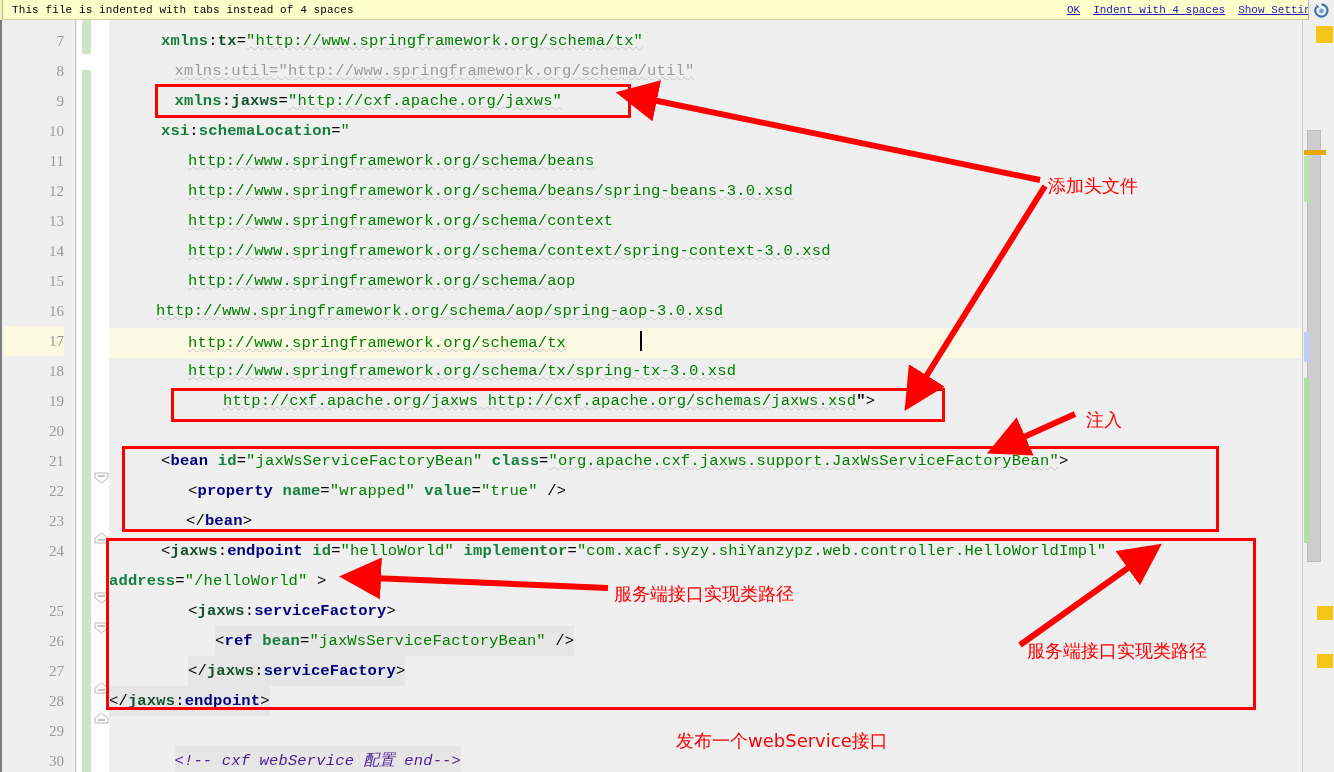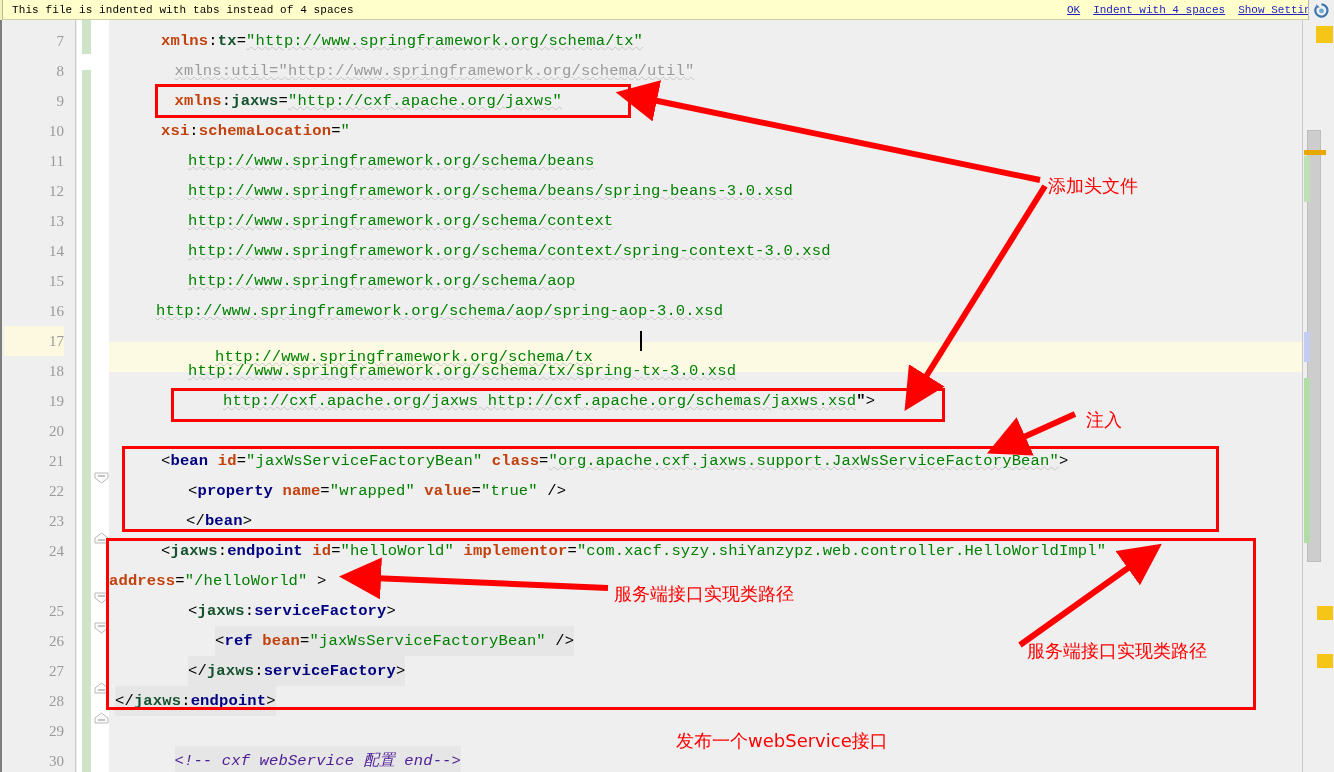--- a/index.html
+++ b/index.html
@@ -141,21 +141,21 @@
     white-space: pre; color: #000000;
     letter-spacing: 0.15px;
   }
   .ln-hl {        
     background: #fdfae4;
   }
   .ln-hl-gutter { background: #fdf9e0; }
 
   
   .t-tag   { color: #000080; font-weight: bold; }
-  .t-attr  { color: #c2410c; font-weight: bold; }
+  .t-attr  { color: #15803d; font-weight: bold; }
   .t-ns    { color: #14532d; font-weight: bold; }
   .t-str   { color: #008000; }
   .t-punct { color: #000000; }
   .t-grey  { color: #9a9a9a; }
   .t-comment { color: #4c1d95; font-style: italic; }
   .t-quote { color: #000000; font-weight: bold; }
 
   .sel { background: #e6e6e6; }
 
   
@@ -308,21 +308,21 @@
         </div>
         <div class="line" style="top: 216px;">
           <span class="code-text" style="margin-left: 79px;"><span class="t-str sq">http://www.springframework.org/schema/context/spring-context-3.0.xsd</span></span>
         </div>
         <div class="line" style="top: 246px;">
           <span class="code-text" style="margin-left: 79px;"><span class="t-str sq">http://www.springframework.org/schema/aop</span></span>
         </div>
         <div class="line" style="top: 276px;">
           <span class="code-text" style="margin-left: 47px;"><span class="t-str sq">http://www.springframework.org/schema/aop/spring-aop-3.0.xsd</span></span>
         </div>
-        <div class="line ln-hl" style="top: 322px; padding-left: 27px;">
+        <div class="line ln-hl" style="top: 308px;">
           <span class="code-text" style="margin-left: 79px;"><span class="t-str sq">http://www.springframework.org/schema/tx</span></span>
         </div>
         <div class="line" style="top: 336px;">
           <span class="code-text" style="margin-left: 79px;"><span class="t-str sq">http://www.springframework.org/schema/tx/spring-tx-3.0.xsd</span></span>
         </div>
         <div class="line" style="top: 366px;">
           <span class="code-text" style="margin-left: 114px;"><span class="t-str sq">http://cxf.apache.org/jaxws http://cxf.apache.org/schemas/jaxws.xsd</span><span class="t-quote">"</span><span class="t-punct">&gt;</span></span>
         </div>
         <div class="line" style="top: 396px;">
           <span class="code-text" style="margin-left: 25px;"></span>
@@ -345,21 +345,21 @@
         <div class="line" style="top: 576px;">
           <span class="code-text" style="margin-left: 79px;"><span class="t-punct">&lt;</span><span class="t-ns">jaxws</span><span class="t-punct">:</span><span class="t-tag">serviceFactory</span><span class="t-punct">&gt;</span></span>
         </div>
         <div class="line" style="top: 606px;">
           <span class="code-text sel" style="margin-left: 106px;"><span class="t-punct">&lt;</span><span class="t-tag">ref</span><span class="t-punct"> </span><span class="t-attr">bean</span><span class="t-punct">=</span><span class="t-str">"jaxWsServiceFactoryBean"</span><span class="t-punct"> /&gt;</span></span>
         </div>
         <div class="line" style="top: 636px;">
           <span class="code-text sel" style="margin-left: 79px;"><span class="t-punct">&lt;/</span><span class="t-ns">jaxws</span><span class="t-punct">:</span><span class="t-tag">serviceFactory</span><span class="t-punct">&gt;</span></span>
         </div>
         <div class="line" style="top: 666px;">
-          <span class="code-text sel" style="margin-left: 6px;"><span class="t-punct">&lt;/</span><span class="t-ns">jaxws</span><span class="t-punct">:</span><span class="t-tag">endpoint</span><span class="t-punct">&gt;</span></span>
+          <span class="code-text sel" style="margin-left: 0px;"><span class="t-punct">&lt;/</span><span class="t-ns">jaxws</span><span class="t-punct">:</span><span class="t-tag">endpoint</span><span class="t-punct">&gt;</span></span>
         </div>
         <div class="line" style="top: 696px;">
           <span class="code-text sel" style="margin-left: 25px;"></span>
         </div>
         <div class="line" style="top: 726px;">
           <span class="code-text sel" style="margin-left: 65.5px;"><span class="t-comment">&lt;!-- cxf webService 配置 end--&gt;</span></span>
         </div>
         <div class="caret" style="top: 311px; left: 531px;"></div>
       </div>
 

